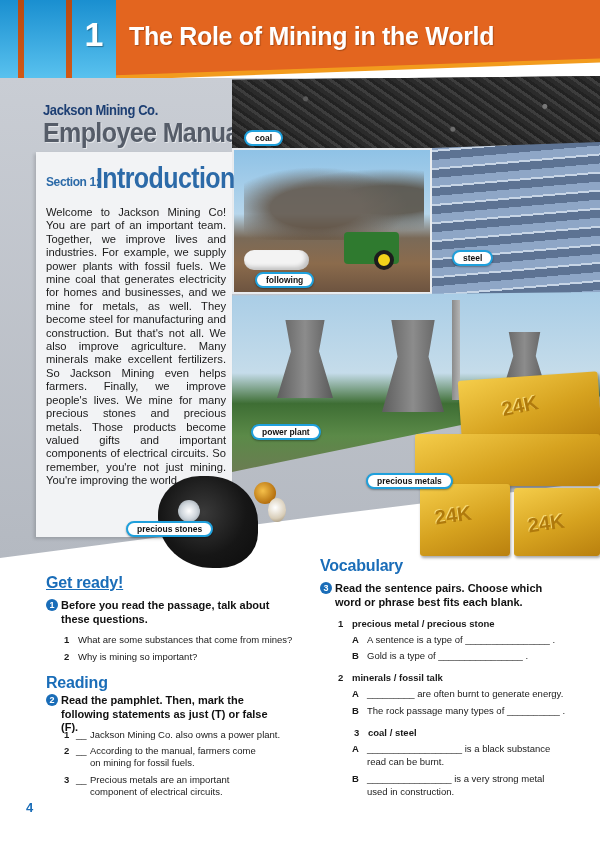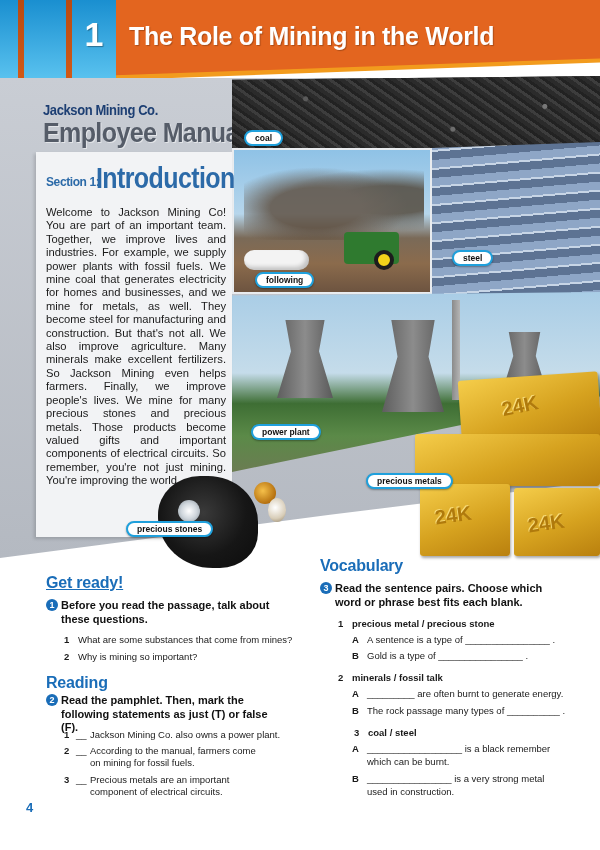--- a/index.html
+++ b/index.html
@@ -245,20 +245,20 @@
 <div class="v-item" style="left:352px; top:705px; width:240px;">
   <span class="v-letter">B</span>
   <span class="v-text">The rock passage many types of __________ .</span>
 </div>
 
 <div class="v-group-title" style="left:354px; top:727px;">
   <span class="v-group-num">3</span><span>coal / steel</span>
 </div>
 <div class="v-item" style="left:352px; top:743px; width:210px;">
   <span class="v-letter">A</span>
-  <span class="v-text">__________________ is a black remember which can be burnt.</span>
+  <span class="v-text">__________________ is a black substance read can be burnt.</span>
 </div>
 <div class="v-item" style="left:352px; top:773px; width:210px;">
   <span class="v-letter">B</span>
   <span class="v-text">________________ is a very strong metal used in construction.</span>
 </div>
 
 <div class="page-number">4</div>
 
 </body></html>

